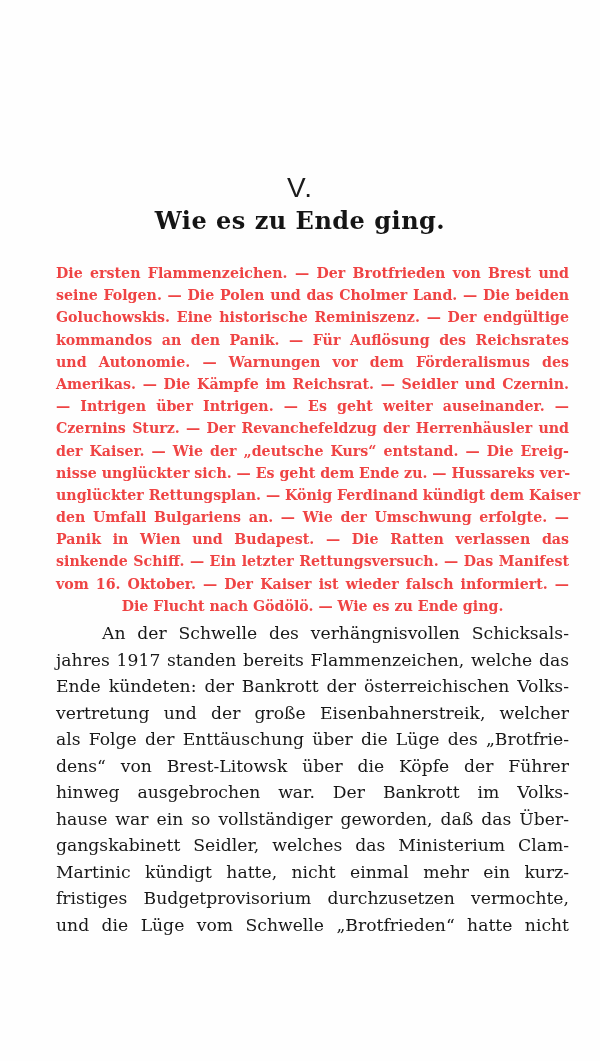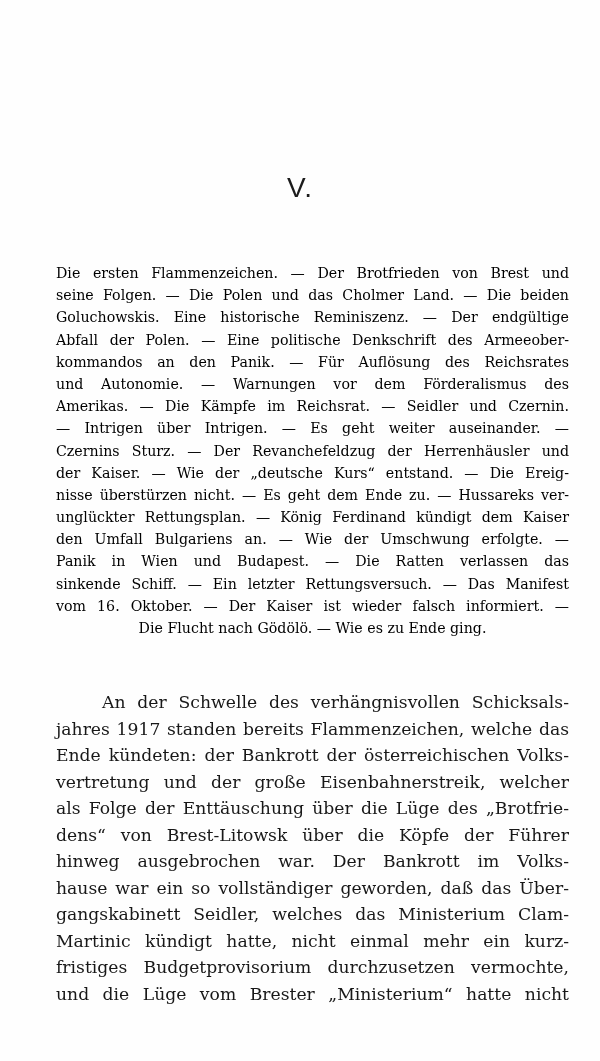--- a/index.html
+++ b/index.html
@@ -48,34 +48,34 @@
       position: absolute;
       top: 262px;
       left: 56px;
       width: 513px;
     }
     .summary-line {
       display: block;
       height: 22.2px;
       line-height: 22.2px;
       font-family: "DejaVu Serif", serif;
-      font-weight: normal;
+      font-weight: bold;
       font-size: 14.2px;
       white-space: nowrap;
       text-align: justify;
       text-align-last: justify;
-      color: #000000;
+      color: #ef4444;
     }
     .summary-line.last {
       text-align: left;
       text-align-last: center;
     }
     .body-text {
       position: absolute;
-      top: 689px;
+      top: 620px;
       left: 56px;
       width: 513px;
     }
     .body-line {
       display: block;
       height: 26.5px;
       line-height: 26.5px;
       font-family: "DejaVu Serif", serif;
       font-size: 17.2px;
       white-space: nowrap;
@@ -86,49 +86,49 @@
     .body-line.indent {
       padding-left: 46px;
     }
   </style>
 </head>
 <body>
 
 <div class="page">
 
   <div class="chapter-number">V.</div>
+  <div class="chapter-title">Wie es zu Ende ging.</div>
 
   <div class="summary">
     <span class="summary-line">Die ersten Flammenzeichen. — Der Brotfrieden von Brest und</span>
     <span class="summary-line">seine Folgen. — Die Polen und das Cholmer Land. — Die beiden</span>
     <span class="summary-line">Goluchowskis. Eine historische Reminiszenz. — Der endgültige</span>
-    <span class="summary-line">Abfall der Polen. — Eine politische Denkschrift des Armeeober-</span>
     <span class="summary-line">kommandos an den Panik. — Für Auflösung des Reichsrates</span>
     <span class="summary-line">und Autonomie. — Warnungen vor dem Förderalismus des</span>
     <span class="summary-line">Amerikas. — Die Kämpfe im Reichsrat. — Seidler und Czernin.</span>
     <span class="summary-line">— Intrigen über Intrigen. — Es geht weiter auseinander. —</span>
     <span class="summary-line">Czernins Sturz. — Der Revanchefeldzug der Herrenhäusler und</span>
     <span class="summary-line">der Kaiser. — Wie der „deutsche Kurs“ entstand. — Die Ereig-</span>
-    <span class="summary-line">nisse überstürzen nicht. — Es geht dem Ende zu. — Hussareks ver-</span>
+    <span class="summary-line">nisse unglückter sich. — Es geht dem Ende zu. — Hussareks ver-</span>
     <span class="summary-line">unglückter Rettungsplan. — König Ferdinand kündigt dem Kaiser</span>
     <span class="summary-line">den Umfall Bulgariens an. — Wie der Umschwung erfolgte. —</span>
     <span class="summary-line">Panik in Wien und Budapest. — Die Ratten verlassen das</span>
     <span class="summary-line">sinkende Schiff. — Ein letzter Rettungsversuch. — Das Manifest</span>
     <span class="summary-line">vom 16. Oktober. — Der Kaiser ist wieder falsch informiert. —</span>
     <span class="summary-line last">Die Flucht nach Gödölö. — Wie es zu Ende ging.</span>
   </div>
 
   <div class="body-text">
     <span class="body-line indent">An der Schwelle des verhängnisvollen Schicksals-</span>
     <span class="body-line">jahres 1917 standen bereits Flammenzeichen, welche das</span>
     <span class="body-line">Ende kündeten: der Bankrott der österreichischen Volks-</span>
     <span class="body-line">vertretung und der große Eisenbahnerstreik, welcher</span>
     <span class="body-line">als Folge der Enttäuschung über die Lüge des „Brotfrie-</span>
     <span class="body-line">dens“ von Brest-Litowsk über die Köpfe der Führer</span>
     <span class="body-line">hinweg ausgebrochen war. Der Bankrott im Volks-</span>
     <span class="body-line">hause war ein so vollständiger geworden, daß das Über-</span>
     <span class="body-line">gangskabinett Seidler, welches das Ministerium Clam-</span>
     <span class="body-line">Martinic kündigt hatte, nicht einmal mehr ein kurz-</span>
     <span class="body-line">fristiges Budgetprovisorium durchzusetzen vermochte,</span>
-    <span class="body-line">und die Lüge vom Brester „Ministerium“ hatte nicht</span>
+    <span class="body-line">und die Lüge vom Schwelle „Brotfrieden“ hatte nicht</span>
   </div>
 
 </div>
 
 </body></html>

